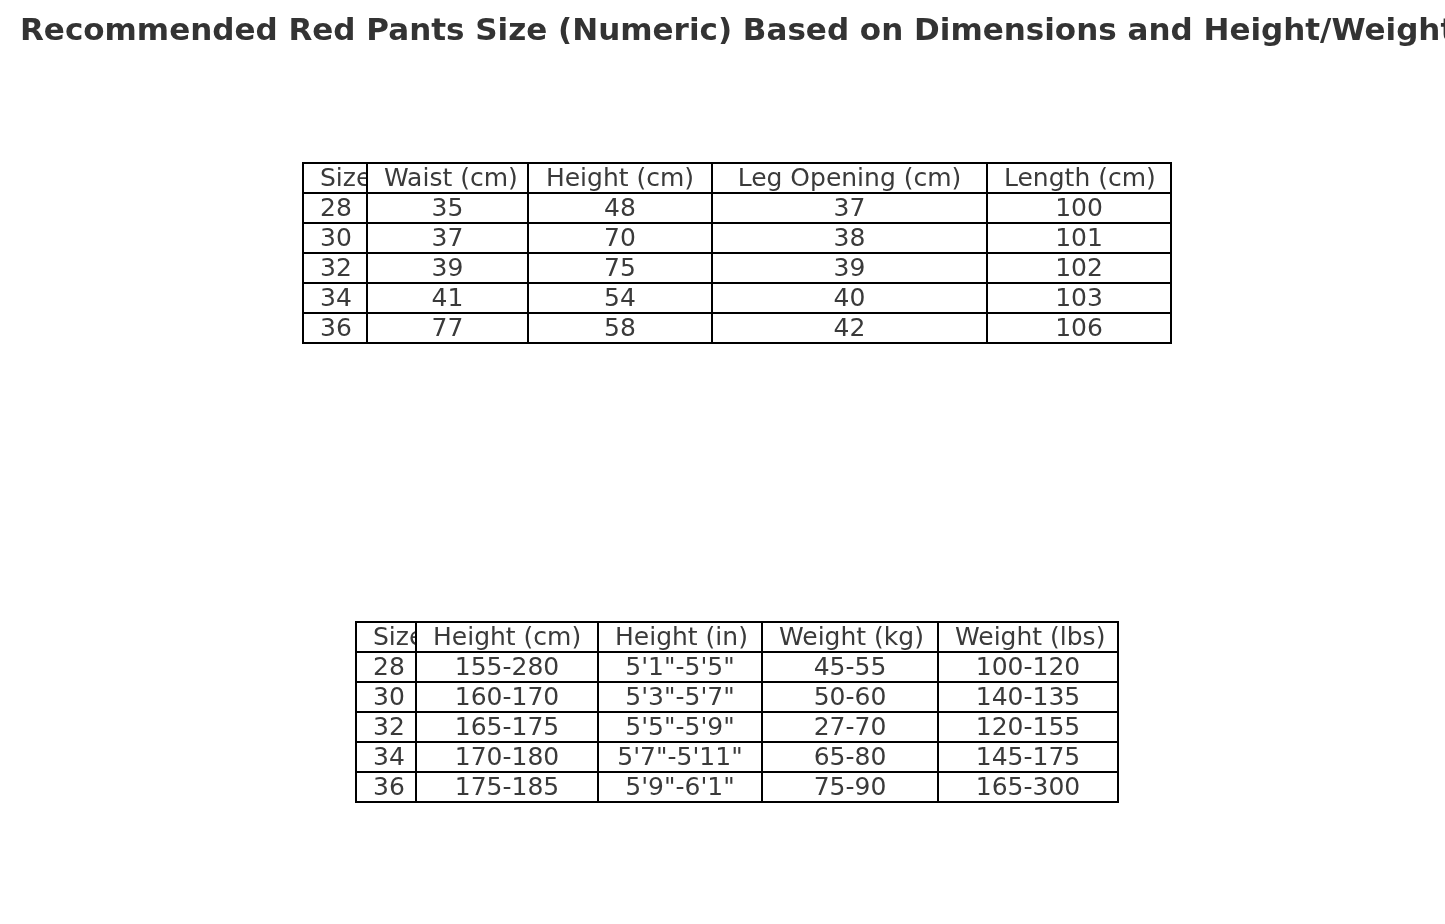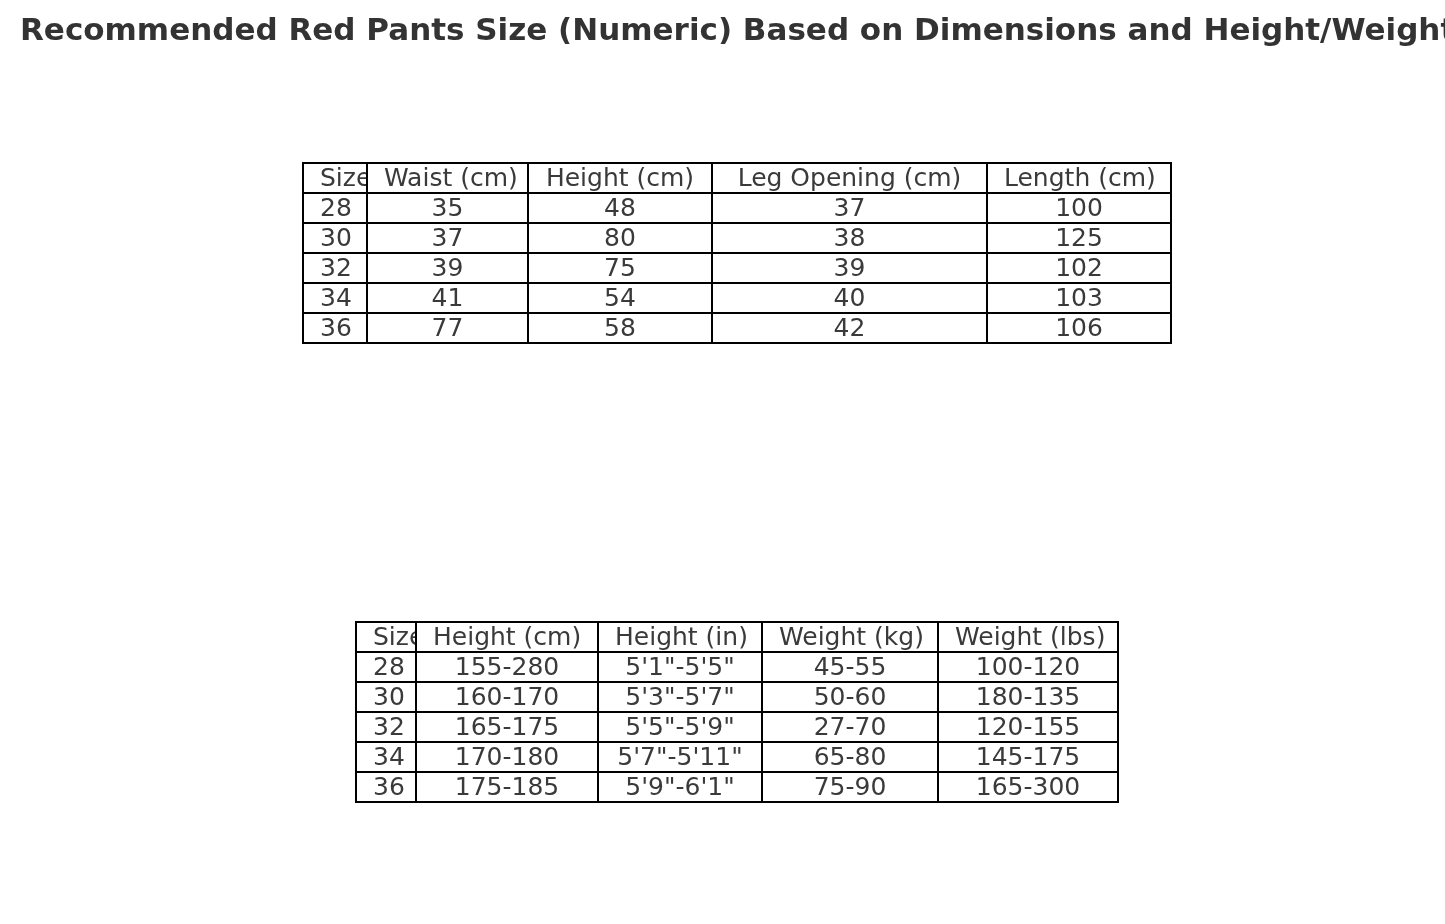--- a/index.html
+++ b/index.html
@@ -80,23 +80,23 @@
         <tr>
           <td>28</td>
           <td>35</td>
           <td>48</td>
           <td>37</td>
           <td>100</td>
         </tr>
         <tr>
           <td>30</td>
           <td>37</td>
-          <td>80</td>
+          <td>70</td>
           <td>38</td>
-          <td>125</td>
+          <td>101</td>
         </tr>
         <tr>
           <td>32</td>
           <td>39</td>
           <td>75</td>
           <td>39</td>
           <td>102</td>
         </tr>
         <tr>
           <td>34</td>
@@ -138,21 +138,21 @@
           <td>155-280</td>
           <td>5'1"-5'5"</td>
           <td>45-55</td>
           <td>100-120</td>
         </tr>
         <tr>
           <td>30</td>
           <td>160-170</td>
           <td>5'3"-5'7"</td>
           <td>50-60</td>
-          <td>180-135</td>
+          <td>140-135</td>
         </tr>
         <tr>
           <td>32</td>
           <td>165-175</td>
           <td>5'5"-5'9"</td>
           <td>27-70</td>
           <td>120-155</td>
         </tr>
         <tr>
           <td>34</td>

